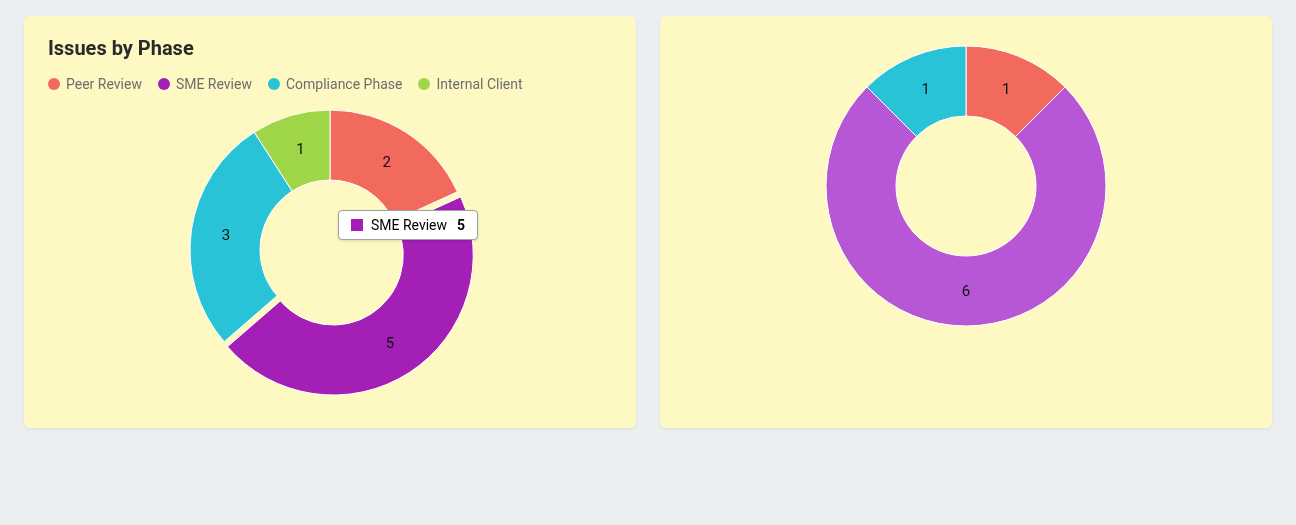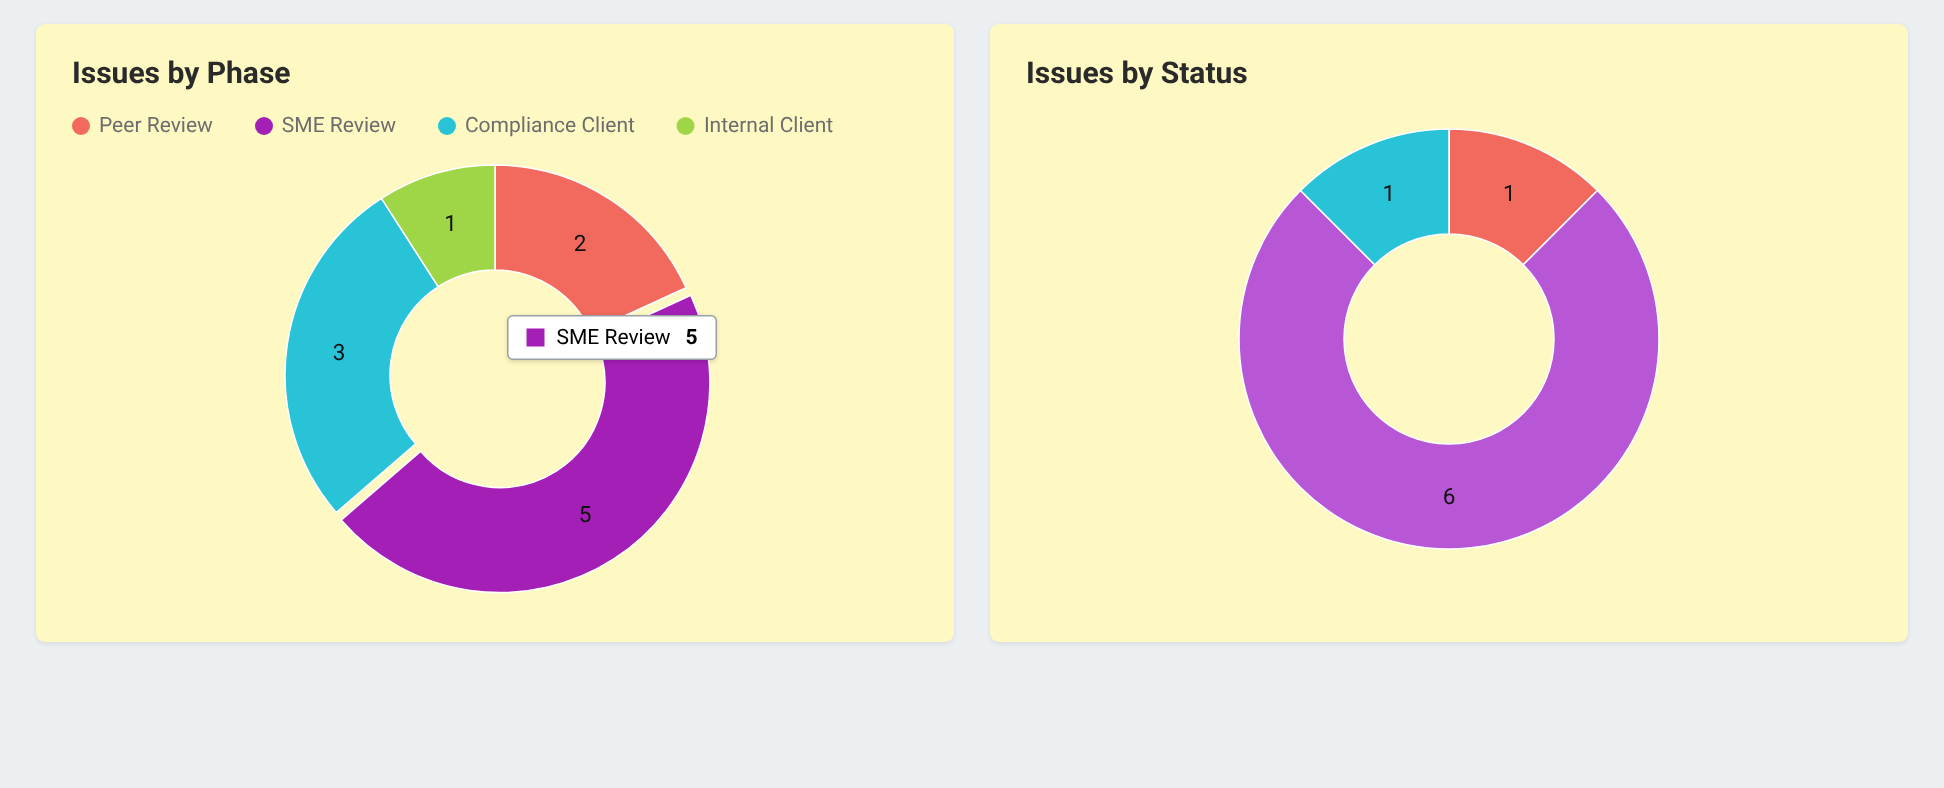--- a/index.html
+++ b/index.html
@@ -1,19 +1,19 @@
 <!DOCTYPE html>
 <html><head>
 <meta charset="utf-8">
 <style>
 html,body{margin:0;padding:0;background:#eceff1;font-family:-apple-system,BlinkMacSystemFont,"Segoe UI",Roboto,Helvetica,Arial,sans-serif;}
 .wrap{display:flex;gap:24px;padding:16px 24px;box-sizing:border-box;width:1296px;}
 .card{background:#fef9c3;border-radius:6px;box-shadow:0 1px 3px rgba(0,0,0,.08);flex:1;min-width:0;padding:20px 24px 28px;position:relative;}
 .card-title{font-size:20px;font-weight:700;color:#2a2a2a;margin:0 0 16px;}
-.legend{display:flex;flex-wrap:wrap;gap:6px 28px;margin-bottom:8px;}
+.legend{display:flex;flex-wrap:wrap;gap:6px 16px;margin-bottom:8px;}
 .legend-item{display:flex;align-items:center;font-size:14px;color:#6d6d6d;}
 .swatch{width:12px;height:12px;border-radius:50%;margin-right:6px;}
 .chart-area{display:flex;justify-content:center;position:relative;}
 .donut{position:relative;width:300px;height:300px;}
 .donut svg{width:100%;height:100%;}
 .value-label{position:absolute;font-size:15px;color:#111;transform:translate(-50%,-50%);}
 .tooltip{position:absolute;background:#fff;border:1px solid #9aa0a6;border-radius:4px;padding:6px 12px;display:flex;align-items:center;font-size:14px;box-shadow:0 1px 3px rgba(0,0,0,.15);white-space:nowrap;}
 .tooltip .tsw{width:12px;height:12px;margin-right:8px;}
 .tooltip .tval{font-weight:700;margin-left:10px;}
 </style>
@@ -29,21 +29,21 @@
       <div class="legend-item">
         <span class="swatch" style="background:#f26a5e"></span>
         <span>Peer Review</span>
       </div>
       <div class="legend-item">
         <span class="swatch" style="background:#a31fb5"></span>
         <span>SME Review</span>
       </div>
       <div class="legend-item">
         <span class="swatch" style="background:#29c3d8"></span>
-        <span>Compliance Client</span>
+        <span>Compliance Phase</span>
       </div>
       <div class="legend-item">
         <span class="swatch" style="background:#9ed648"></span>
         <span>Internal Client</span>
       </div>
     </div>
 
     <div class="chart-area">
       <div class="donut" id="donut-0"><svg viewBox="0 0 300 300">
             <path d="M 150 10 A 140 140 0 0 1 277.3484793496326 91.8418981797359 L 213.6742396748163 120.92094908986795 A 70 70 0 0 0 150 80 Z" fill="#f26a5e" stroke="#fff" stroke-width="1"></path>
@@ -53,21 +53,20 @@
           </svg><div class="value-label" style="left: 68.9224%; top: 20.5561%;">2</div><div class="value-label" style="left: 70.0037%; top: 81.1264%;">5</div><div class="value-label" style="left: 15.3562%; top: 45.019%;">3</div><div class="value-label" style="left: 40.1394%; top: 16.4177%;">1</div></div>
       <div class="tooltip" style="left:290px;top:110px">
         <span class="tsw" style="background:#a31fb5"></span>
         <span>SME Review</span>
         <span class="tval">5</span>
       </div>
     </div>
   </div>
 
   <div class="card">
-    <h3 class="card-title">Issues by Status</h3>
 
 
     <div class="chart-area">
       <div class="donut" id="donut-1"><svg viewBox="0 0 300 300">
             <path d="M 150 10 A 140 140 0 0 1 248.99494936611666 51.00505063388336 L 199.49747468305833 100.50252531694167 A 70 70 0 0 0 150 80 Z" fill="#f26a5e" stroke="#fff" stroke-width="1"></path>
             <path d="M 248.99494936611666 51.00505063388336 A 140 140 0 1 1 51.00505063388333 51.00505063388336 L 100.50252531694167 100.50252531694167 A 70 70 0 1 0 199.49747468305833 100.50252531694167 Z" fill="#b857d6" stroke="#fff" stroke-width="1"></path>
             <path d="M 51.00505063388333 51.00505063388336 A 140 140 0 0 1 149.99999999999997 10 L 150 80 A 70 70 0 0 0 100.50252531694167 100.50252531694167 Z" fill="#29c3d8" stroke="#fff" stroke-width="1"></path>
           </svg><div class="value-label" style="left: 63.3939%; top: 17.6642%;">1</div><div class="value-label" style="left: 50%; top: 85%;">6</div><div class="value-label" style="left: 36.6061%; top: 17.6642%;">1</div></div>
     </div>
   </div>

